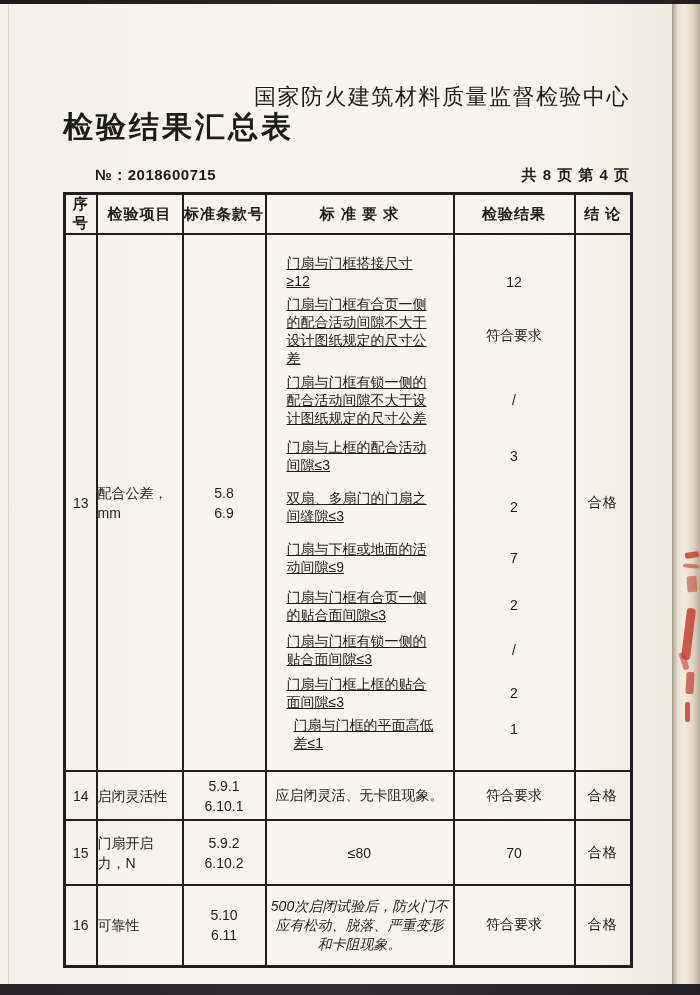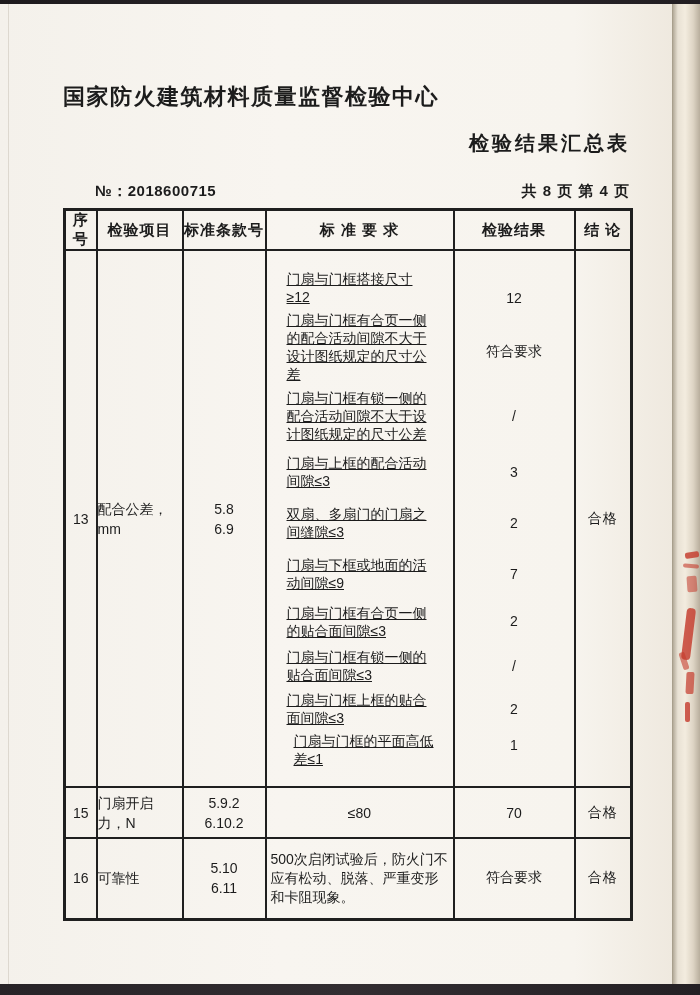--- a/index.html
+++ b/index.html
@@ -37,26 +37,26 @@
   .seal-m1 { left:12px; top:548px; width:14px; height:6px; transform:rotate(-8deg); }
   .seal-m2 { left:10px; top:560px; width:16px; height:4px; transform:rotate(5deg); opacity:.6;}
   .seal-m3 { left:14px; top:572px; width:10px; height:16px; transform:rotate(-4deg); opacity:.55;}
   .seal-m4 { left:11px; top:604px; width:9px;  height:52px; transform:rotate(7deg); border-radius:4px;}
   .seal-m5 { left:8px;  top:648px; width:6px;  height:18px; transform:rotate(-18deg); opacity:.6;}
   .seal-m6 { left:13px; top:668px; width:8px;  height:22px; transform:rotate(3deg); opacity:.7;}
   .seal-m7 { left:12px; top:698px; width:5px;  height:20px; opacity:.8;}
 
   .content { position:absolute; top:4px; left:63px; width:567px; }
   .title1 {
-    margin-top:80px; text-align:left;
-    font-size:22px; font-weight:bold; letter-spacing:1.5px; line-height:26px;
+    margin-top:80px; text-align:right;
+    font-size:22px; font-weight:normal; letter-spacing:1.5px; line-height:26px;
   }
   .title2 {
-    margin-top:20px; text-align:right;
-    font-size:20px; font-weight:bold; letter-spacing:3px; line-height:26px;
+    margin-top:4px; text-align:left;
+    font-size:30px; font-weight:bold; letter-spacing:3px; line-height:26px;
   }
   .meta-row {
     margin-top:26px; display:flex; justify-content:space-between; align-items:flex-end;
     font-size:15px; font-weight:bold;margin-left:32px;
   }
   .report-no { letter-spacing:.5px; }
   .page-info { letter-spacing:1px; }
 
   table {
     margin-top:7px; width:567px; table-layout:fixed;
@@ -64,23 +64,23 @@
   }
   th, td { border:2px solid #1f1f1f; vertical-align:middle; }
   th { font-size:15px; font-weight:bold; height:33px; letter-spacing:1px; }
   td { font-size:14px; }
   .c-no  { text-align:center; }
   .c-item{ line-height:20px; }
   .c-clause{ text-align:center; line-height:20px; }
   .c-req { padding:16px;text-decoration:underline; }
   .c-res { padding:17px; text-align:center; }
   .c-con { text-align:center; letter-spacing:1px; }
-  .r14 { height:49px; } .r15 { height:51px;margin-left:31px; } .r16 { height:81px; }
+  .r14 { height:49px; } .r15 { height:65px;margin-left:31px; } .r16 { height:81px; }
   .req-simple-c { text-align:center; }
-  .req-simple-l { text-align:left; padding:4px 4px 4px 4px; line-height:19px; }
+  .req-simple-l { text-align:center; padding:4px 4px 4px 4px; line-height:19px;font-style:italic; }
   .res-simple { text-align:center; }
 
   .slot { display:flex; align-items:center; }
   .slot p { line-height:18px; padding:2px 2px 2px 4px; }
   .slot.res { justify-content:center; }
   .indent p { padding-left:11px; }
 </style>
 </head>
 <body>
 
@@ -187,20 +187,33 @@
             <div class="slot res" style="min-height:42px">
                 <span>2</span>
               </div>
             <div class="slot res" style="min-height:31px">
                 <span>1</span>
               </div>
           </td>
           <td class="c-con">合格</td>
         </tr>
 
+        <tr class="r14">
+          <td class="c-no">14</td>
+          <td class="c-item">
+            <div>启闭灵活性</div>
+          </td>
+          <td class="c-clause">
+            <div>5.9.1</div>
+            <div>6.10.1</div>
+          </td>
+          <td class="req-simple-c">应启闭灵活、无卡阻现象。</td>
+          <td class="res-simple">符合要求</td>
+          <td class="c-con">合格</td>
+        </tr>
 
         <tr class="r15">
           <td class="c-no">15</td>
           <td class="c-item">
             <div>门扇开启</div>
             <div>力，N</div>
           </td>
           <td class="c-clause">
             <div>5.9.2</div>
             <div>6.10.2</div>

